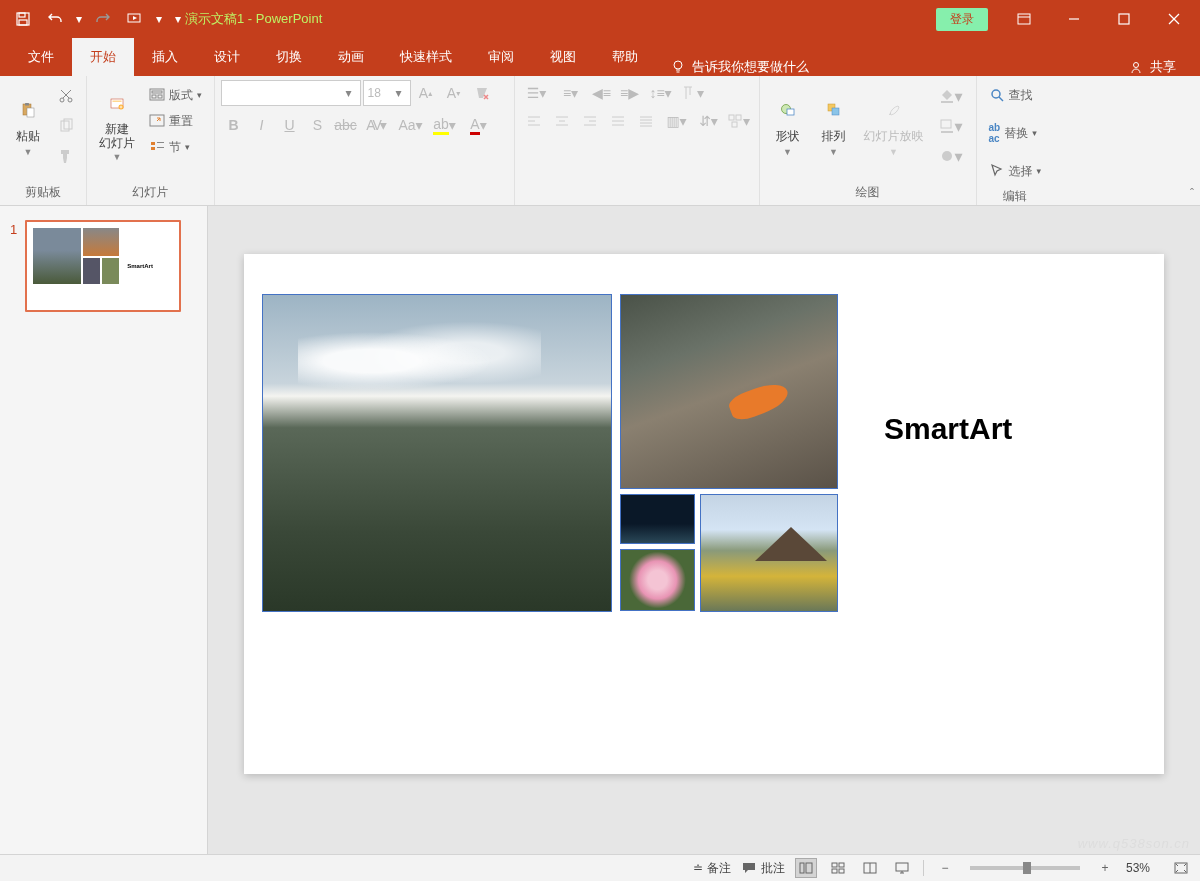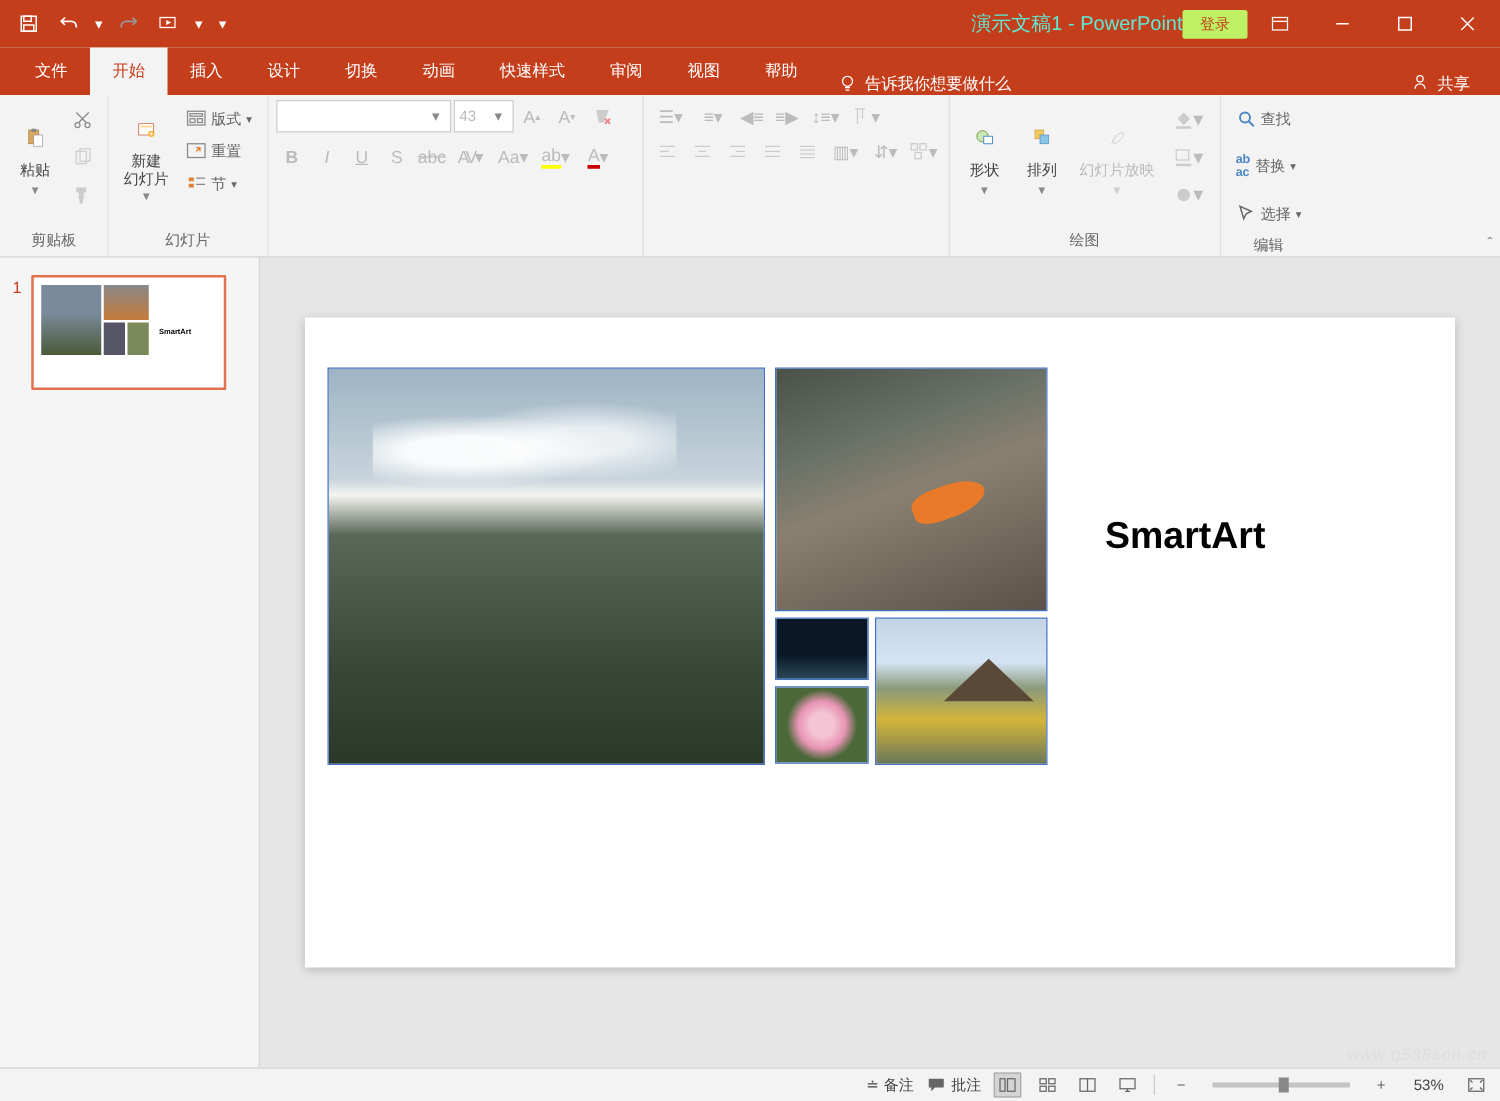--- a/index.html
+++ b/index.html
@@ -1,29 +1,29 @@
 <!DOCTYPE html>
 <html><head>
 <meta charset="utf-8">
 <style>
 *{box-sizing:border-box;margin:0;padding:0;font-family:"Microsoft YaHei","Segoe UI",sans-serif;user-select:none}
 body{background:#e6e6e6;width:1200px;height:881px;overflow:hidden;display:flex;flex-direction:column}
 .titlebar{height:38px;background:#c43e1c;display:flex;align-items:center;color:#fff;font-size:12px}
 .qat{display:flex;align-items:center;padding-left:8px;gap:2px}
 .qat-btn{width:30px;height:30px;display:flex;align-items:center;justify-content:center;color:#fff}
 .qat-sep{width:1px;height:18px;}
-.title-ctr{flex:1;text-align:right;color:#5eead4;font-size:16px}
+.title-ctr{flex:1;text-align:left;color:#bef264;font-size:13px}
 .title-right{display:flex;align-items:center;gap:2px;padding-right:2px}
-.login-btn{background:#bef264;color:#c43e1c;padding:3px 14px;font-size:12px;border-radius:2px;}
+.login-btn{background:#86efac;color:#c43e1c;padding:3px 14px;font-size:12px;border-radius:2px;margin-right:10px}
 .win-btn{width:48px;height:38px;display:flex;align-items:center;justify-content:center;color:#fff}
 .tabs{height:38px;background:#c43e1c;display:flex;align-items:flex-end;padding-left:10px}
 .tab{padding:10px 18px;color:#fff;font-size:13px}
 .tab.active{background:#f3f3f3;color:#c43e1c}
 .tellme{display:flex;align-items:center;color:#fff;font-size:13px;padding:0 14px;gap:6px}
-.tabs-right{margin-left:auto;display:flex;align-items:flex-start;color:#fff;font-size:13px;padding-right:24px;gap:6px}
+.tabs-right{margin-left:auto;display:flex;align-items:flex-end;color:#fff;font-size:13px;padding-right:24px;gap:6px}
 .ribbon{height:130px;background:#f3f3f3;border-bottom:1px solid #d4d4d4;display:flex;position:relative}
 .rgroup{display:flex;flex-direction:column;border-right:1px solid #e1e1e1;padding:4px 6px 2px}
 .rgroup-body{flex:1;display:flex;align-items:flex-start;gap:2px}
 .rgroup-label{text-align:center;color:#666;font-size:12px;padding:2px 0;position:relative}
 .big-btn{display:flex;flex-direction:column;align-items:center;justify-content:center;padding:4px 6px;color:#444;font-size:12px;gap:2px;min-width:44px;height:90px}
 .big-icon{width:32px;height:32px;display:flex;align-items:center;justify-content:center}
 .mini-col{display:flex;flex-direction:column;gap:2px;padding:2px}
 .mini-btn{width:24px;height:28px;display:flex;align-items:center;justify-content:center;color:#888}
 .txt-btn{display:flex;align-items:center;gap:4px;color:#666;font-size:12px;padding:3px 4px;height:26px}
 .disabled{color:#bbb!important}
@@ -244,21 +244,21 @@
   </div>
 
   <div class="rgroup" style="min-width:300px">
     <div class="rgroup-body" style="flex-direction:column;align-items:stretch">
       <div class="font-row">
         <div class="font-box" style="width:140px">
             <span style="flex:1"></span>
             <span class="dd">▾</span>
           </div>
         <div class="font-box" style="width:48px">
-            <span style="flex:1">43</span>
+            <span style="flex:1">18</span>
             <span class="dd">▾</span>
           </div>
         <div class="sbtn disabled">A<sup style="font-size:8px">▴</sup></div>
         <div class="sbtn disabled">A<sup style="font-size:8px">▾</sup></div>
         <div class="sbtn disabled">
             <svg viewBox="0 0 16 16" fill="#ccc">
               <path d="M3 3h10l-4 10H5z"></path>
               <path d="M10 10l4 4M14 10l-4 4" stroke="#e88" stroke-width="1.5"></path>
             </svg>
           </div>
@@ -494,21 +494,21 @@
           <line x1="8" y1="11" x2="8" y2="13"></line>
         </svg>
       </div>
     <div style="width:1px;height:16px;background:#ccc"></div>
     <div class="vbtn">−</div>
     <div class="zoom-slider">
         <div class="zoom-tick"></div>
         <div class="zoom-thumb"></div>
       </div>
     <div class="vbtn">+</div>
-    <span style="min-width:34px;text-align:center">53%</span>
+    <span style="min-width:34px;text-align:left">53%</span>
     <div class="vbtn">
         <svg viewBox="0 0 16 16" fill="none" stroke="#666">
           <rect x="2" y="3" width="12" height="10"></rect>
           <path d="M5 6l-2-2M11 6l2-2M5 10l-2 2M11 10l2 2"></path>
         </svg>
       </div>
   </div>
 </div>
 <div class="wm">www.q538son.cn</div>
 

